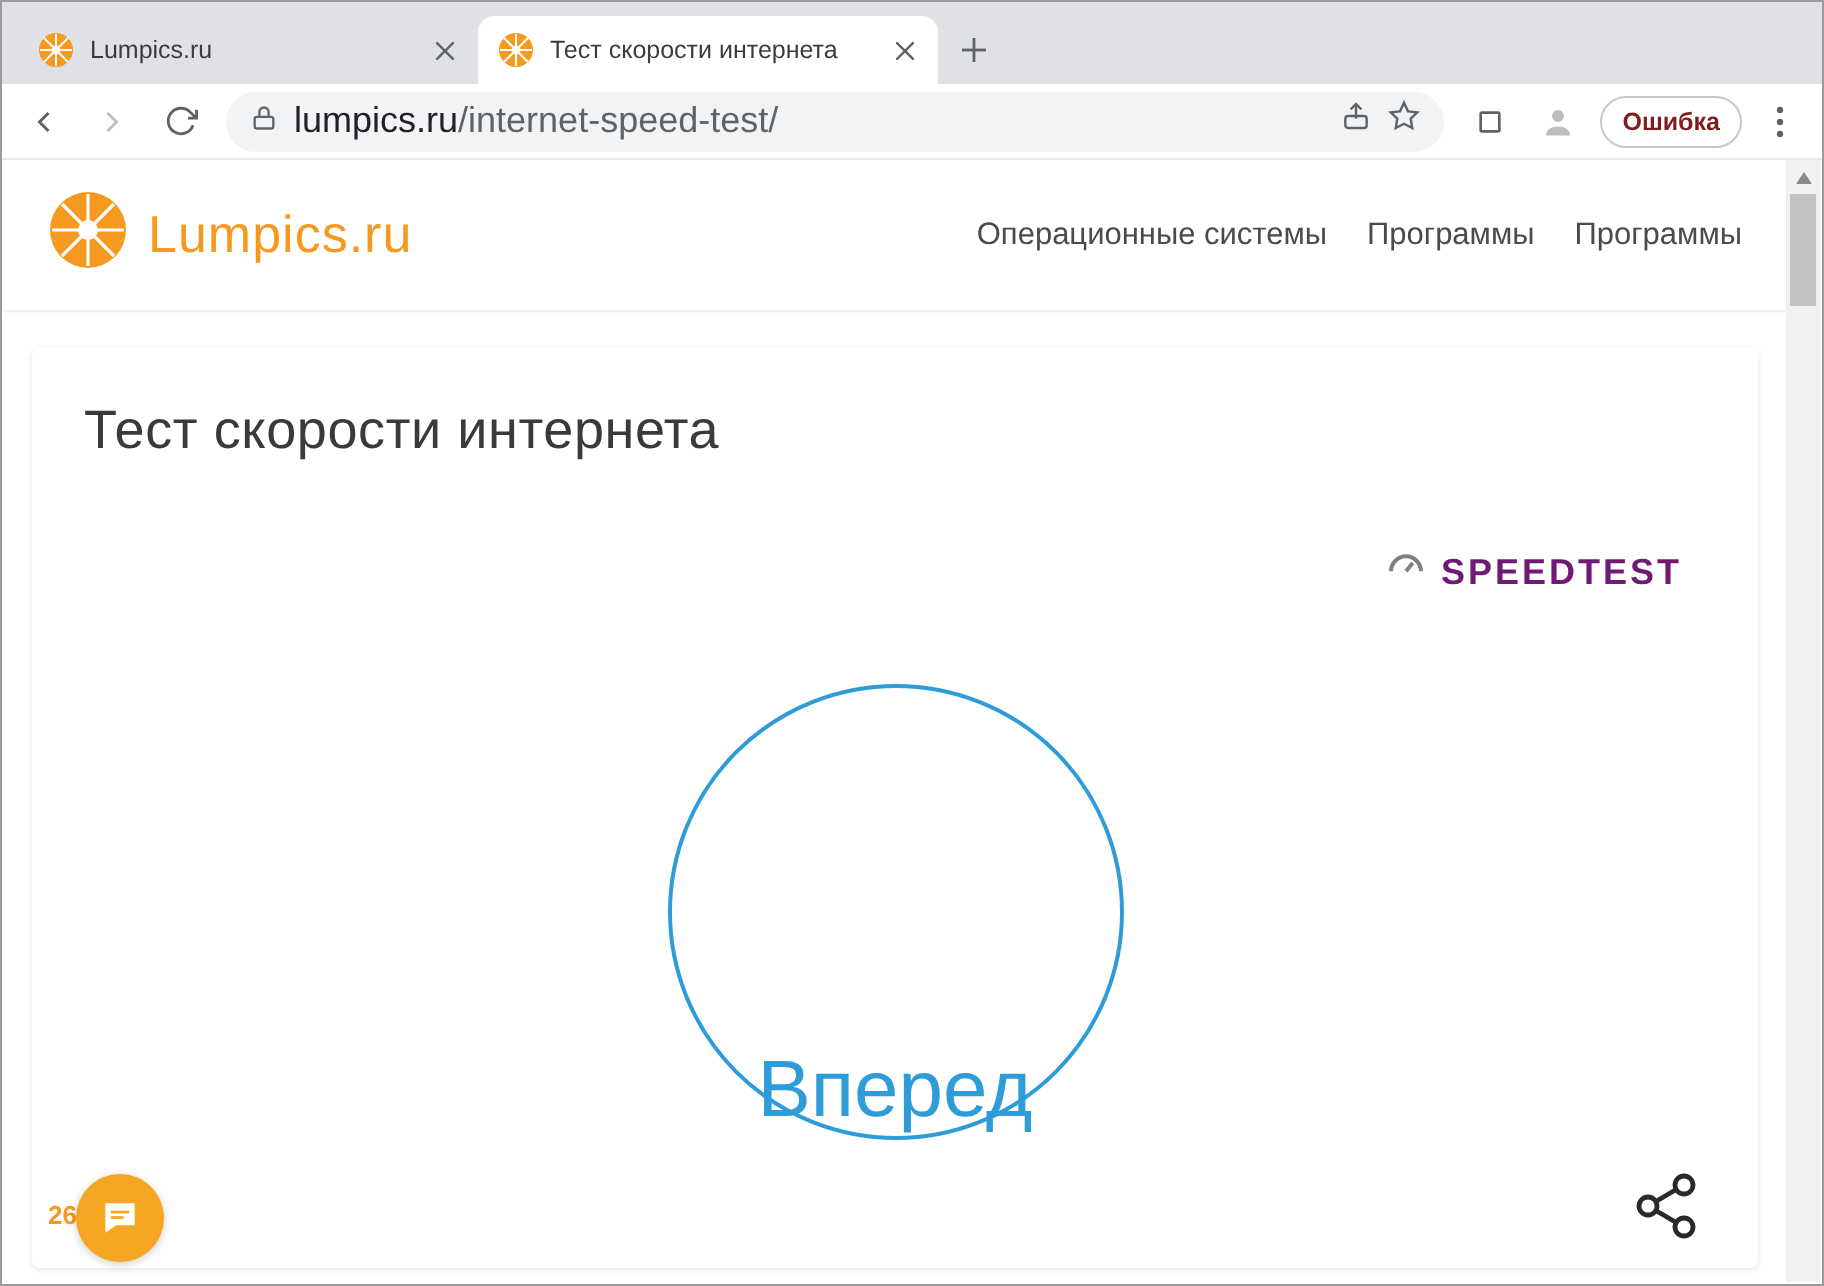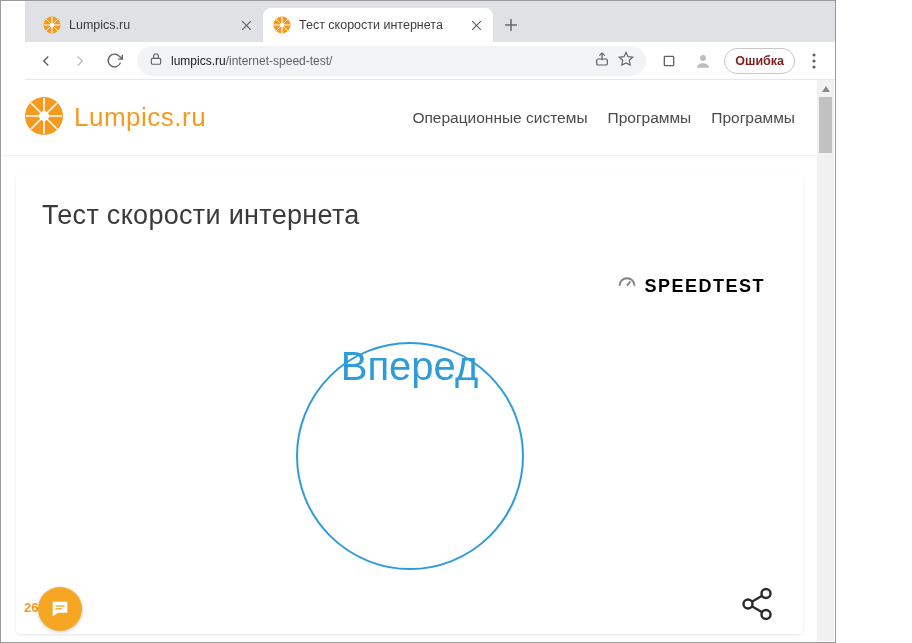--- a/index.html
+++ b/index.html
@@ -1,38 +1,38 @@
 <!DOCTYPE html>
 <html><head>
 <meta charset="utf-8">
 <style>
   * { box-sizing: border-box; margin: 0; padding: 0; font-family: "Segoe UI", Arial, sans-serif; }
   html, body { width: 912px; height: 643px; overflow: hidden; background: #fff; }
-  .window { width: 836px; height: 643px; border: 1px solid #9a9a9a; position: relative; background: #fff; padding-left: 24px; }
+  .window { width: 912px; height: 643px; border: 1px solid #9a9a9a; position: relative; background: #fff; }
 
   
   .win-controls { position: absolute; top: 0; right: 0; height: 34px; display: flex; }
   .win-btn { width: 46px; height: 34px; display: flex; align-items: center; justify-content: center; color: #555; }
   .win-btn svg { stroke: #333; }
 
   
   .tab-strip { height: 41px; background: #dfe1e5; display: flex; align-items: flex-end; padding-left: 8px; position: relative; }
   .tab { height: 34px; min-width: 230px; max-width: 230px; border-radius: 8px 8px 0 0; display: flex; align-items: center; padding: 0 10px; font-size: 12.5px; color: #3c3c3c; position: relative; }
   .tab.inactive { background: #dfe1e5; }
   .tab.active { background: #ffffff; }
   .tab .favicon { width: 18px; height: 18px; margin-right: 8px; flex-shrink: 0; }
   .tab .title { flex: 1; white-space: nowrap; overflow: hidden; text-overflow: ellipsis; }
   .tab .close { width: 14px; height: 14px; margin-left: 6px; display:flex; align-items:center; justify-content:center; }
   .new-tab { width: 28px; height: 28px; display: flex; align-items: center; justify-content: center; color: #5f6368; margin-left: 4px; margin-bottom: 3px; }
 
   
   .toolbar { height: 38px; background: #ffffff; border-bottom: 1px solid #e8e8e8; display: flex; align-items: center; padding: 0 6px; gap: 4px; }
   .tb-btn { width: 30px; height: 30px; display: flex; align-items: center; justify-content: center; color: #5f6368; border-radius: 50%; }
   .tb-btn.disabled { opacity: 0.4; }
-  .omnibox { flex: 1; height: 30px; background: #f1f3f4; border-radius: 15px; display: flex; align-items: center; padding: 0 12px; font-size: 12px; color: #202124; gap: 8px; margin: 0 4px; }
+  .omnibox { flex: 1; height: 30px; background: #f1f3f4; border-radius: 15px; display: flex; align-items: center; padding: 0 12px; font-size: 18px; color: #202124; gap: 8px; margin: 0 4px; }
   .omnibox .url { flex: 1; color: #5f6368; }
   .omnibox .url .host { color: #202124; }
   .right-icons { display: flex; align-items: center; gap: 4px; }
   .error-pill { height: 26px; border: 1px solid #c8c8c8; border-radius: 13px; padding: 0 10px; font-size: 12.5px; display: flex; align-items: center; color: #7f1d1d; font-weight: 600; margin-left: 2px; }
   .menu-dots { width: 30px; height: 30px; display:flex; align-items:center; justify-content:center; }
 
   
   .viewport { position: absolute; top: 79px; left: 1px; right: 1px; bottom: 1px; background: #f9f9f9; overflow: hidden; }
   .scrollbar { position: absolute; right: 0; top: 0; bottom: 0; width: 17px; background: #f1f1f1; }
   .scroll-thumb { position: absolute; right: 2px; top: 2px; width: 13px; height: 56px; background: #c1c1c1; border-radius: 0; }
@@ -40,22 +40,22 @@
 
   .page { position: absolute; left: 0; right: 17px; top: 0; bottom: 0; background: #ffffff; }
   .site-header { height: 76px; display: flex; align-items: center; padding: 0 22px; border-bottom: 1px solid #f0f0f0; box-shadow: 0 1px 2px rgba(0,0,0,0.02); }
   .logo-wrap { display: flex; align-items: center; gap: 10px; }
   .logo-text { font-size: 26px; color: #f59a1f; letter-spacing: 0.5px; font-weight: 400; }
   .nav { margin-left: auto; display: flex; gap: 20px; font-size: 15.5px; color: #4b4b4b; }
   .nav-item { white-space: nowrap; }
 
   .content-panel { margin: 18px 14px 0 14px; background: #ffffff; border-radius: 4px; box-shadow: 0 1px 3px rgba(0,0,0,0.10); padding: 26px 26px 0 26px; position: relative; height: 460px; }
   .page-title { font-size: 27px; color: #3a3a3a; font-weight: 400; letter-spacing: 0.3px; }
-  .speedtest-badge { position: absolute; top: 100px; right: 38px; display: flex; align-items: center; gap: 7px; color: #000000; font-weight: 700; font-size: 18px; letter-spacing: 1.5px; }
-  .go-circle { position: absolute; left: 50%; transform: translateX(-50%); top: 168px; width: 228px; height: 228px; border: 2.5px solid #2f9cda; border-radius: 50%; display: flex; align-items: flex-start; justify-content: center; }
+  .speedtest-badge { position: absolute; top: 100px; right: 38px; display: flex; align-items: center; gap: 7px; color: #701a75; font-weight: 700; font-size: 18px; letter-spacing: 1.5px; }
+  .go-circle { position: absolute; left: 50%; transform: translateX(-50%); top: 168px; width: 228px; height: 228px; border: 2.5px solid #2f9cda; border-radius: 50%; display: flex; align-items: flex-end; justify-content: center; }
   .go-text { font-size: 40px; color: #2f9cda; font-weight: 400; }
   .share-icon { position: absolute; right: 28px; bottom: 8px; }
 
   .chat-badge { position: absolute; left: 20px; bottom: 10px; display:flex; flex-direction:row; align-items:center; }
   .chat-count { font-size: 13px; color: #f59a1f; font-weight: 700; margin-bottom: 4px; margin-left: 2px; }
   .chat-bubble { width: 44px; height: 44px; border-radius: 50%; background: #f5a623; display:flex; align-items:center; justify-content:center; box-shadow: 0 1px 4px rgba(0,0,0,0.2); }
 
   
   .orange-ico { width: 100%; height: 100%; }
 </style>

